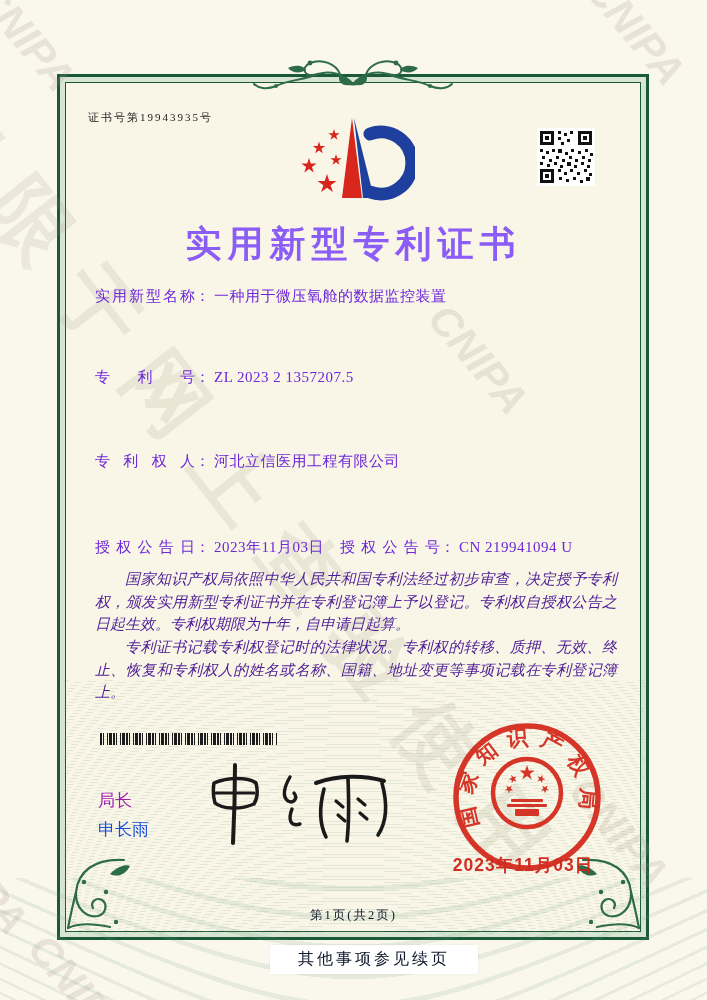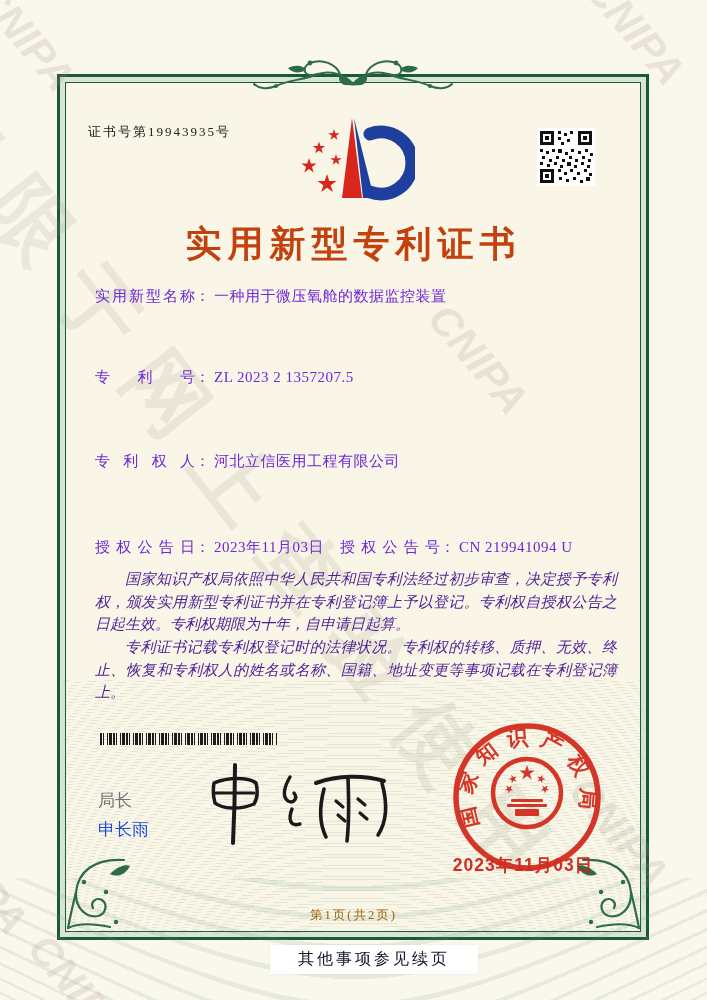--- a/index.html
+++ b/index.html
@@ -17,40 +17,40 @@
   .frame-inner{position:absolute;left:5px;top:5px;right:5px;bottom:5px;
          border:1.5px solid #1a5a38;background:#f9f5e7;}
   
   .waves{position:absolute;pointer-events:none;z-index:2;}
   .waves-a{left:63px;top:680px;width:581px;height:254px;
     background:repeating-radial-gradient(140% 110% at 50% 190%, rgba(110,160,122,0.16) 0 1.5px, transparent 1.5px 8px);}
   .waves-b{left:0;top:878px;width:707px;height:122px;
     background:repeating-radial-gradient(160% 120% at 50% 220%, rgba(110,160,122,0.14) 0 1.5px, transparent 1.5px 8px);}
   
   .abs{position:absolute;z-index:4;}
-  .cert-no{left:88px;top:123px;font-size:13px;letter-spacing:2px;color:#222;}
+  .cert-no{left:88px;top:110px;font-size:11px;letter-spacing:2px;color:#222;}
   .doc-title{left:0;top:220px;width:707px;text-align:center;font-size:36px;font-weight:bold;
-             letter-spacing:6px;color:#c2410c;}
+             letter-spacing:6px;color:#8b5cf6;}
   .frow{left:95px;font-size:15px;color:#6d28d9;white-space:nowrap;}
   .flabel{display:inline-block;width:100px;text-align:justify;text-align-last:justify;vertical-align:top;}
   .fcolon{display:inline-block;margin-right:4px;}
   .fval{letter-spacing:0.5px;}
   .pair2{position:absolute;left:245px;top:0;white-space:nowrap;}
   .para{left:95px;width:522px;font-size:15px;line-height:22.5px;text-align:justify;
         text-indent:2em;font-style:italic;color:#4c1d95;
         font-family:"Liberation Serif","DejaVu Serif",serif;}
   .barcode{left:100px;top:733px;width:178px;height:12px;
     background:repeating-linear-gradient(90deg,#1c1c1c 0 2px,transparent 2px 3px,
       #1c1c1c 3px 4px,transparent 4px 7px,#1c1c1c 7px 8px,transparent 8px 9px,
       #1c1c1c 9px 12px,transparent 12px 13px);}
-  .officer-title{left:98px;top:789px;font-size:17px;font-weight:500;color:#737373;
+  .officer-title{left:98px;top:789px;font-size:17px;font-weight:500;color:#a21caf;
                  font-family:"Liberation Sans","DejaVu Sans",sans-serif;}
   .officer-name{left:98px;top:818px;font-size:17px;font-weight:500;color:#1d4ed8;
                 font-family:"Liberation Sans","DejaVu Sans",sans-serif;}
-  .page-info{left:0;top:907px;width:707px;text-align:center;font-size:12.5px;letter-spacing:2px;color:#a16207;}
+  .page-info{left:0;top:907px;width:707px;text-align:center;font-size:12.5px;letter-spacing:2px;color:#0f172a;}
   .note-box{left:270px;top:945px;width:208px;height:29px;background:#ffffff;z-index:4;
             display:flex;align-items:center;justify-content:center;
             font-size:16px;letter-spacing:3px;color:#0f172a;box-shadow:0 0 2px rgba(0,0,0,0.08);}
   .svgpos{position:absolute;}
   .z5{z-index:5;} .z6{z-index:6;}
 </style>
 </head>
 <body>
 
 <div class="page">

